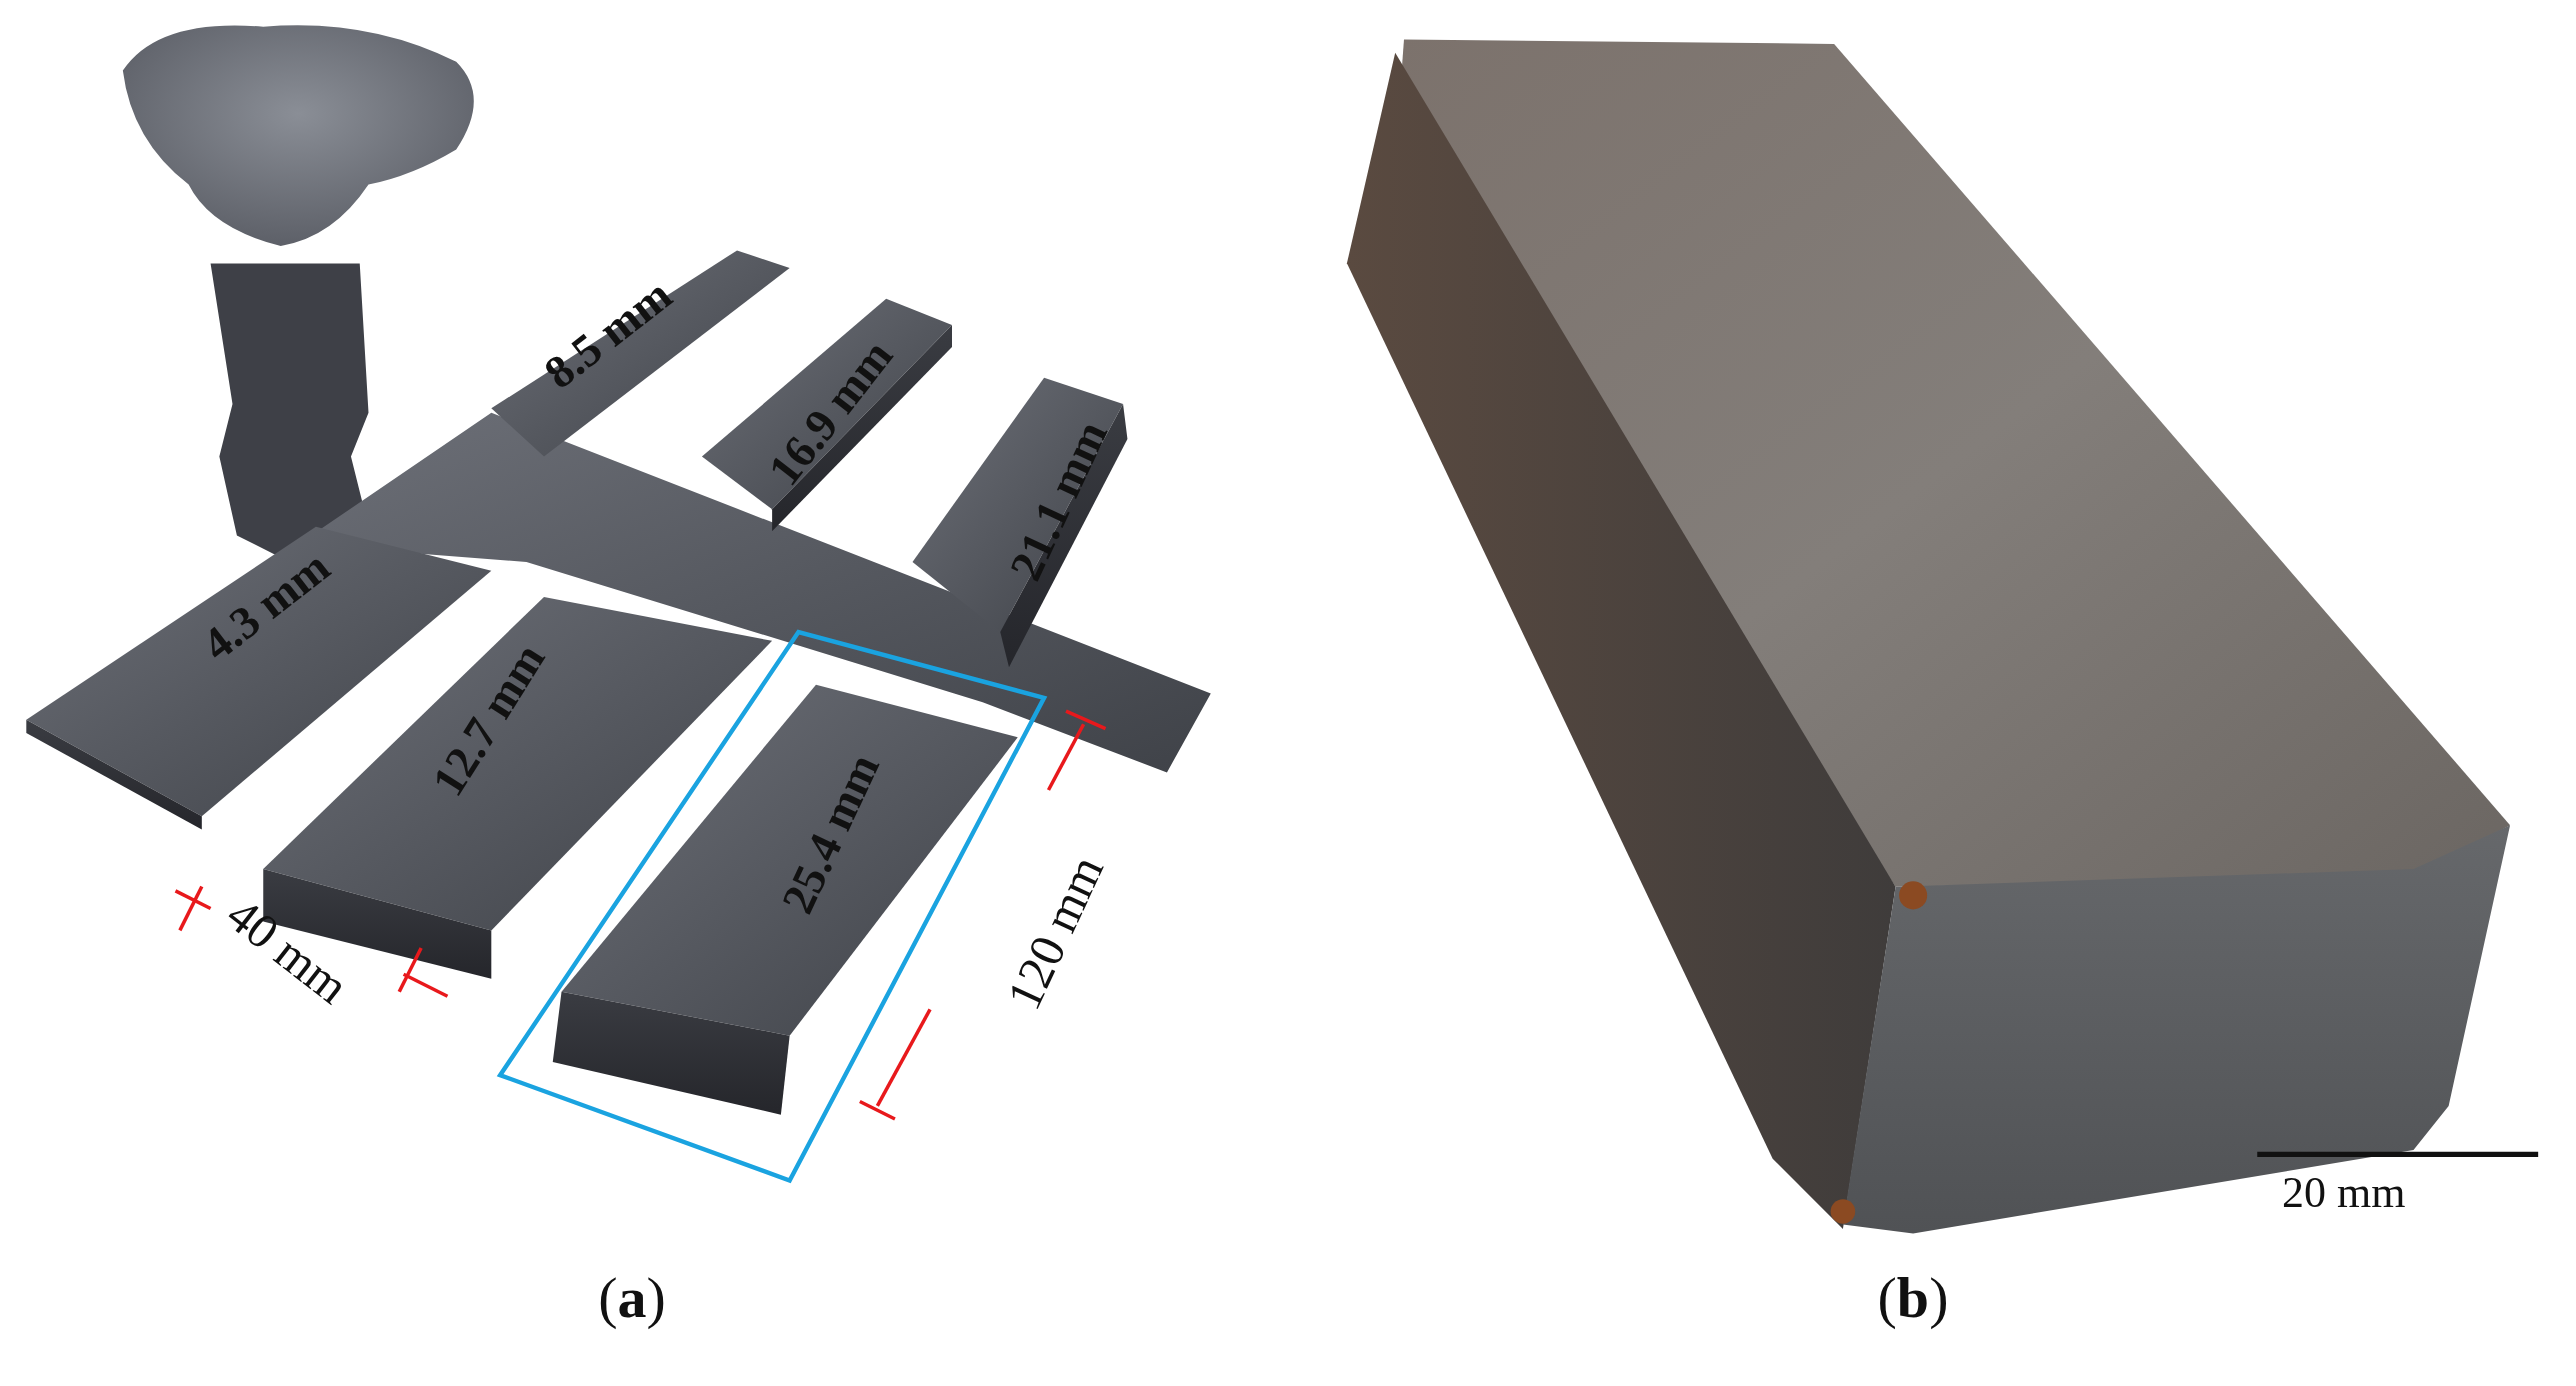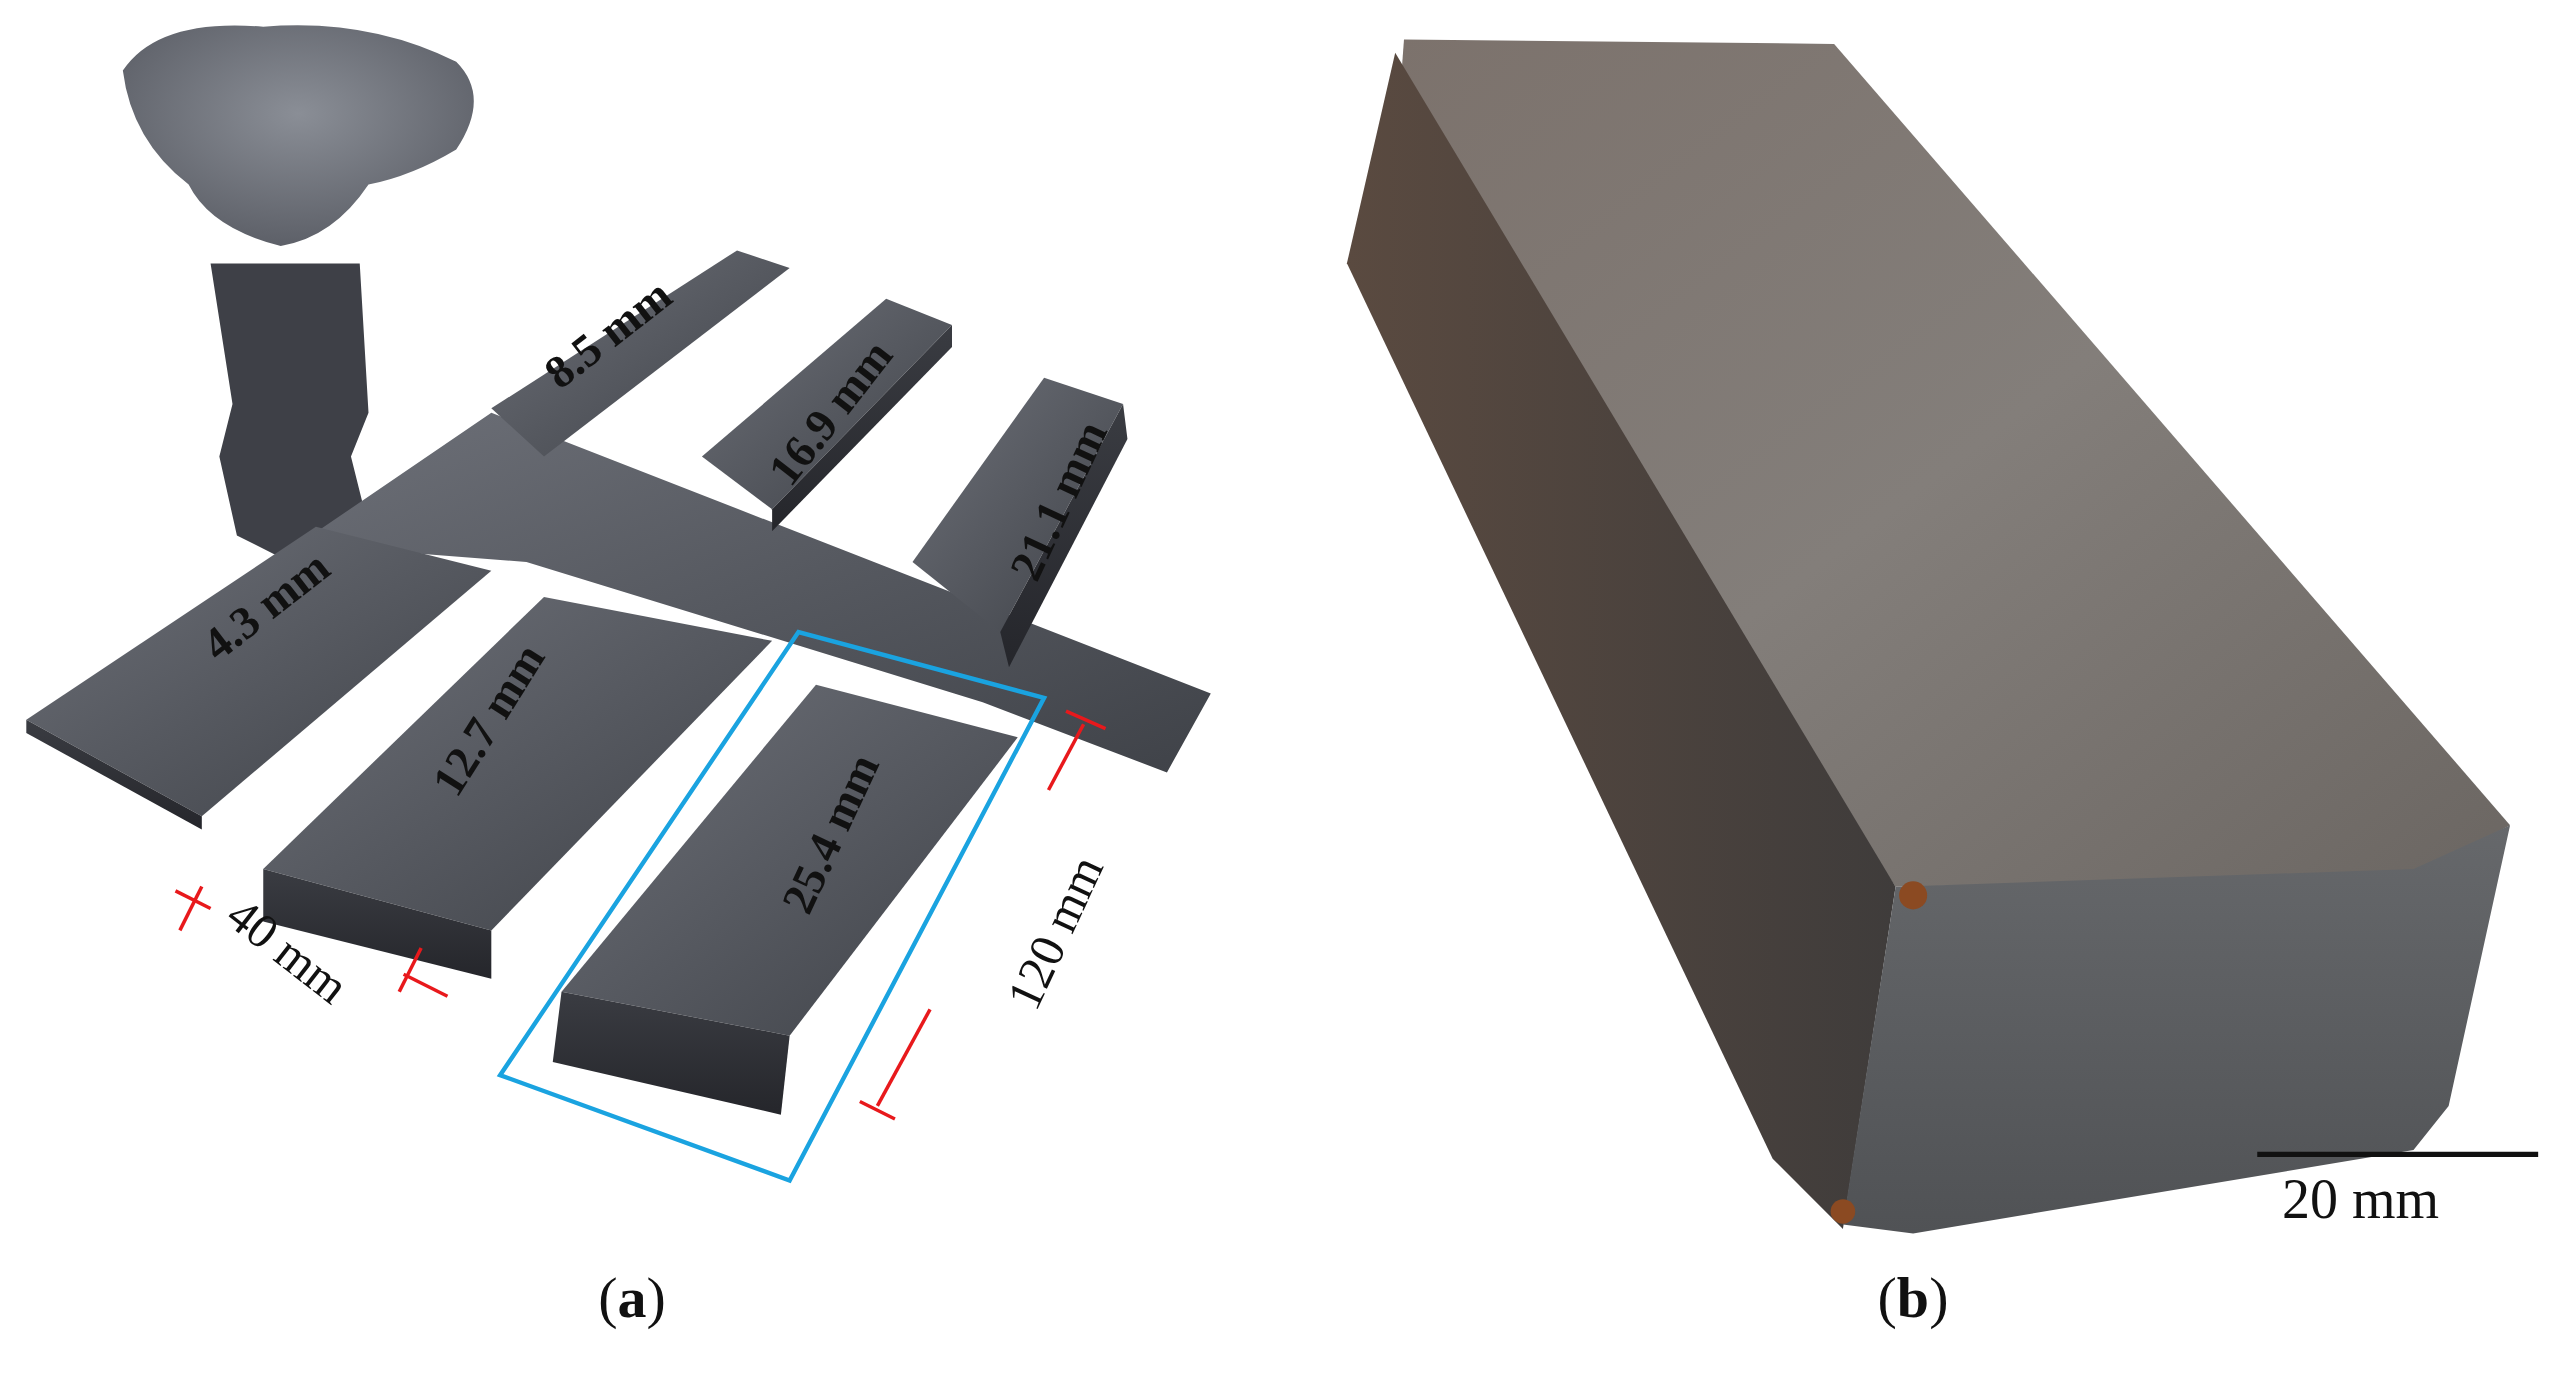--- a/index.html
+++ b/index.html
@@ -5,21 +5,21 @@
   html,body{margin:0;padding:0;background:#ffffff;}
   body{width:2576px;height:1387px;position:relative;overflow:hidden;font-family:"Liberation Serif","DejaVu Serif",serif;}
   .panel{position:absolute;top:0;}
   #panel-a{left:0;width:1281px;height:1387px;}
   #panel-b{left:1281px;width:1295px;height:1387px;}
   svg{position:absolute;left:0;top:0;}
   .caption{position:absolute;top:1264px;font-size:58px;color:#111;text-align:center;width:176px;}
   .caption b{font-weight:bold;}
   .lbl{position:absolute;font-weight:bold;color:#111;font-size:46px;white-space:nowrap;transform-origin:center center;}
   .dim{position:absolute;color:#111;font-size:49px;white-space:nowrap;transform-origin:center center;}
-  .scale-text{position:absolute;font-size:56px;color:#111;white-space:nowrap;}
+  .scale-text{position:absolute;font-size:44px;color:#111;white-space:nowrap;}
 </style>
 </head>
 <body>
 
 <div id="panel-a" class="panel">
   <svg width="1281" height="1387" viewBox="0 0 1460 1580">
     <defs>
       <linearGradient id="metal" x1="0" y1="0" x2="1" y2="1">
         <stop offset="0" stop-color="#6d7078"></stop>
         <stop offset="0.5" stop-color="#565960"></stop>

